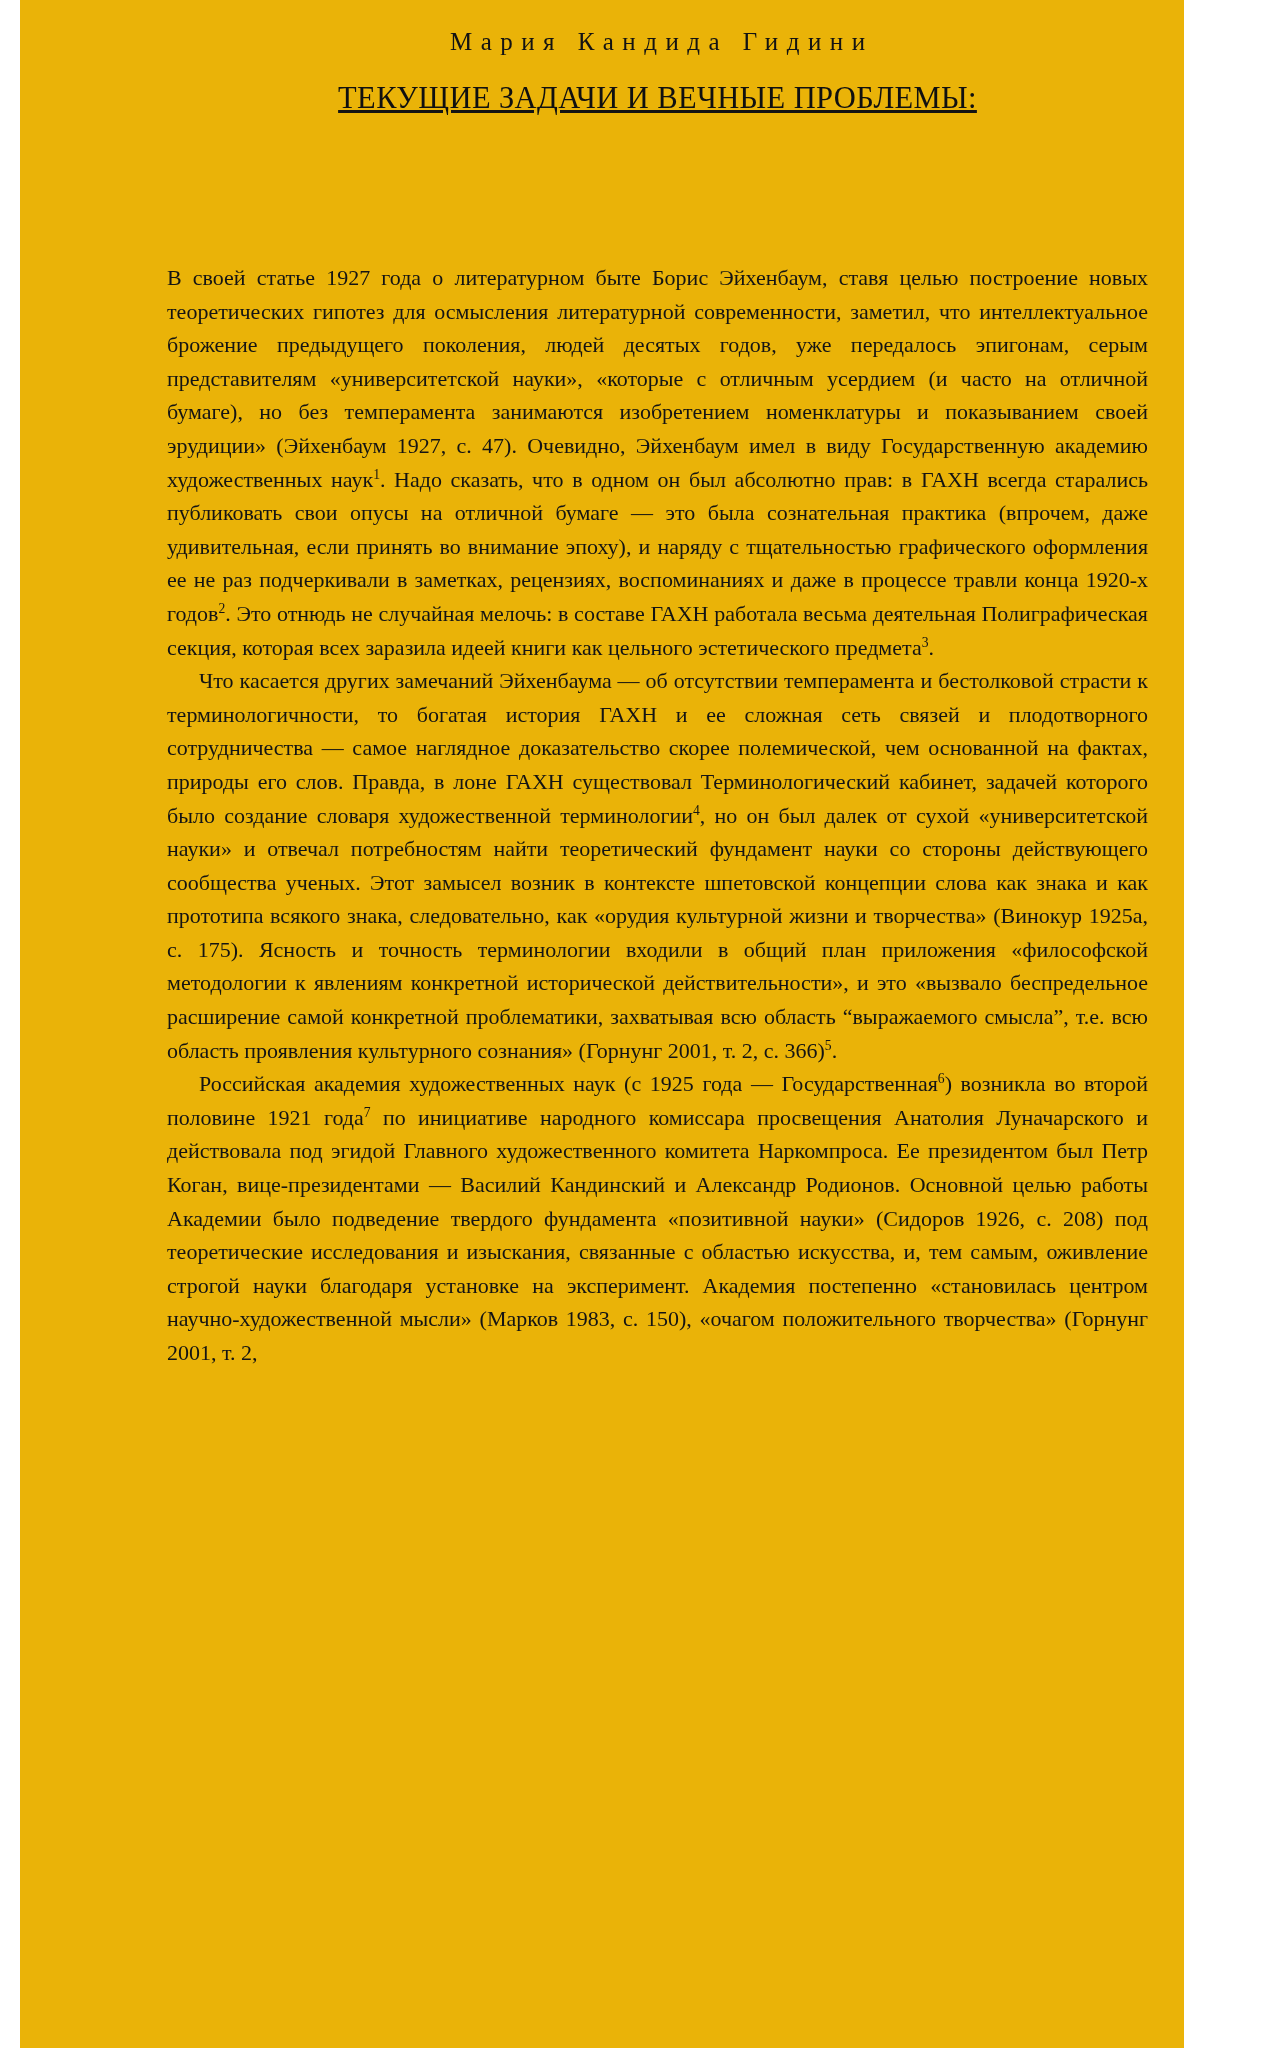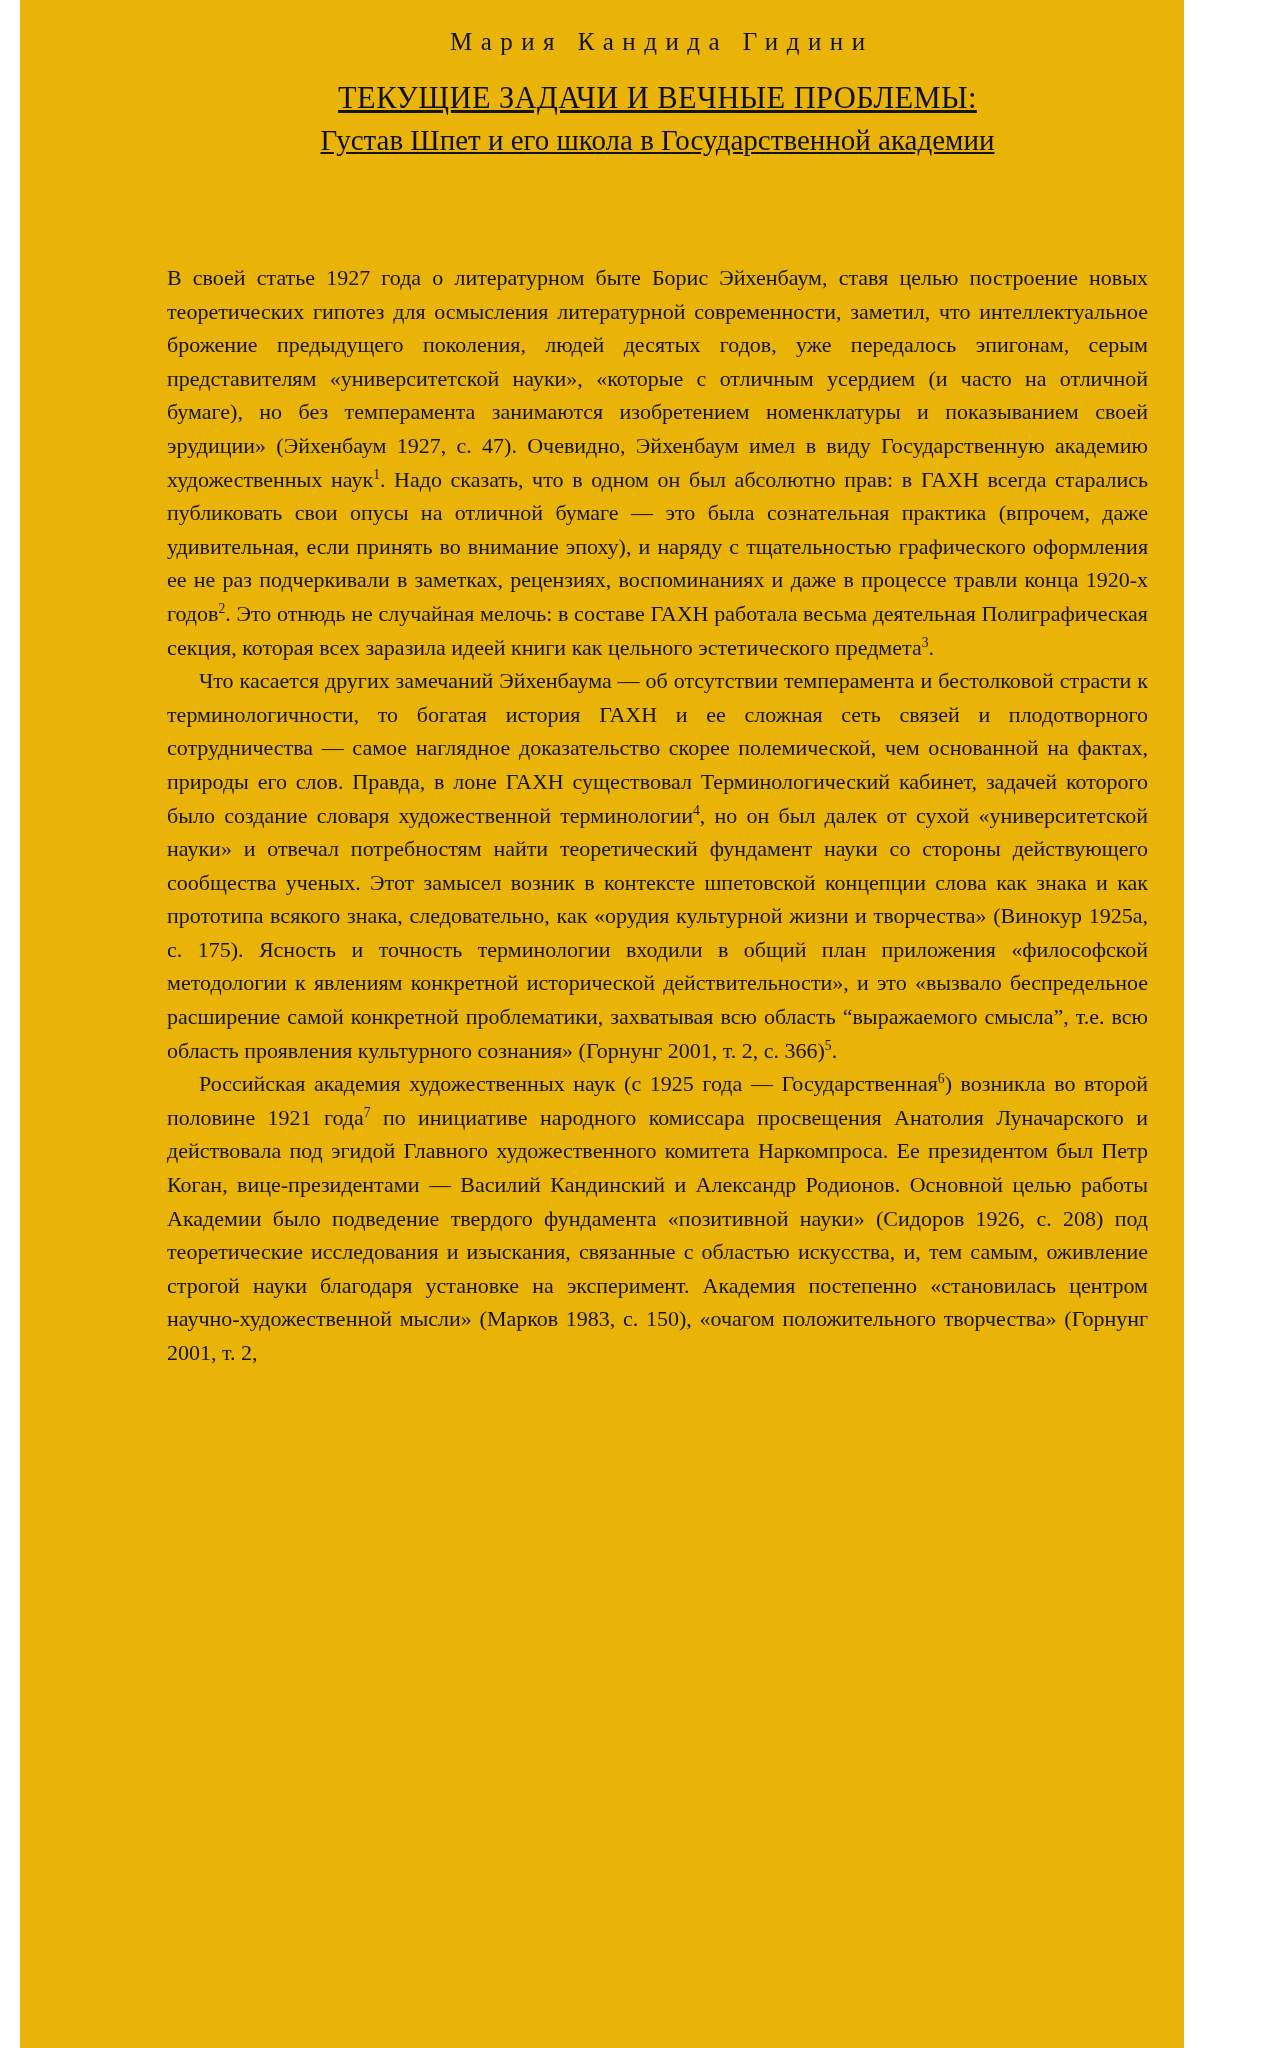--- a/index.html
+++ b/index.html
@@ -110,21 +110,20 @@
 </style>
 </head>
 <body>
 
 <div class="page">
 
   <div class="author">Мария Кандида Гидини</div>
 
   <div class="title-block">
     <div class="title-main">ТЕКУЩИЕ ЗАДАЧИ И ВЕЧНЫЕ ПРОБЛЕМЫ:</div>
-    <div class="title-sub">Густав Шпет и его школа в Государственной академии</div>
   </div>
 
   <div class="body-text">
     <p><span>В своей статье 1927 года о литературном быте Борис Эйхенбаум, ставя целью построение новых теоретических гипотез для осмысления литературной современности, заметил, что интеллектуальное брожение предыдущего поколения, людей десятых годов, уже передалось эпигонам, серым представителям «университетской науки», «которые с отличным усердием (и часто на отличной бумаге), но без темперамента занимаются изобретением номенклатуры и показыванием своей эрудиции» (Эйхенбаум 1927, с. 47). Очевидно, Эйхенбаум имел в виду Государственную академию художественных наук</span><sup>1</sup><span>. Надо сказать, что в одном он был абсолютно прав: в ГАХН всегда старались публиковать свои опусы на отличной бумаге — это была сознательная практика (впрочем, даже удивительная, если принять во внимание эпоху), и наряду с тщательностью графического оформления ее не раз подчеркивали в заметках, рецензиях, воспоминаниях и даже в процессе травли конца 1920-х годов</span><sup>2</sup><span>. Это отнюдь не случайная мелочь: в составе ГАХН работала весьма деятельная Полиграфическая секция, которая всех заразила идеей книги как цельного эстетического предмета</span><sup>3</sup><span>.</span></p>
 
     <p class="indented"><span>Что касается других замечаний Эйхенбаума — об отсутствии темперамента и бестолковой страсти к терминологичности, то богатая история ГАХН и ее сложная сеть связей и плодотворного сотрудничества — самое наглядное доказательство скорее полемической, чем основанной на фактах, природы его слов.  Правда, в лоне ГАХН существовал Терминологический кабинет, задачей которого было создание словаря художественной терминологии</span><sup>4</sup><span>, но он был далек от сухой «университетской науки» и отвечал потребностям  найти теоретический фундамент науки со стороны действующего сообщества ученых. Этот замысел возник в контексте шпетовской концепции слова как знака и как прототипа всякого знака, следовательно, как «орудия культурной жизни и творчества» (Винокур 1925а, с. 175). Ясность и точность терминологии входили в общий план приложения «философской методологии к явлениям конкретной исторической действительности», и это «вызвало беспредельное расширение самой конкретной проблематики, захватывая всю область “выражаемого смысла”, т.е. всю область проявления культурного сознания» (Горнунг 2001, т. 2, с. 366)</span><sup>5</sup><span>.</span></p>
 
     <p class="indented"><span>Российская академия художественных наук (с 1925 года — Государственная</span><sup>6</sup><span>) возникла во второй половине 1921 года</span><sup>7</sup><span> по инициативе народного комиссара просвещения Анатолия Луначарского и действовала под эгидой Главного художественного комитета Наркомпроса. Ее президентом был Петр Коган, вице-президентами — Василий Кандинский и Александр Родионов. Основной целью работы Академии было подведение твердого фундамента «позитивной науки» (Сидоров 1926, с. 208) под теоретические исследования и изыскания, связанные с областью искусства, и, тем самым, оживление строгой науки благодаря  установке на эксперимент. Академия постепенно «становилась центром научно-художественной мысли» (Марков 1983, с. 150), «очагом положительного творчества» (Горнунг 2001, т. 2,</span></p>
   </div>
 

